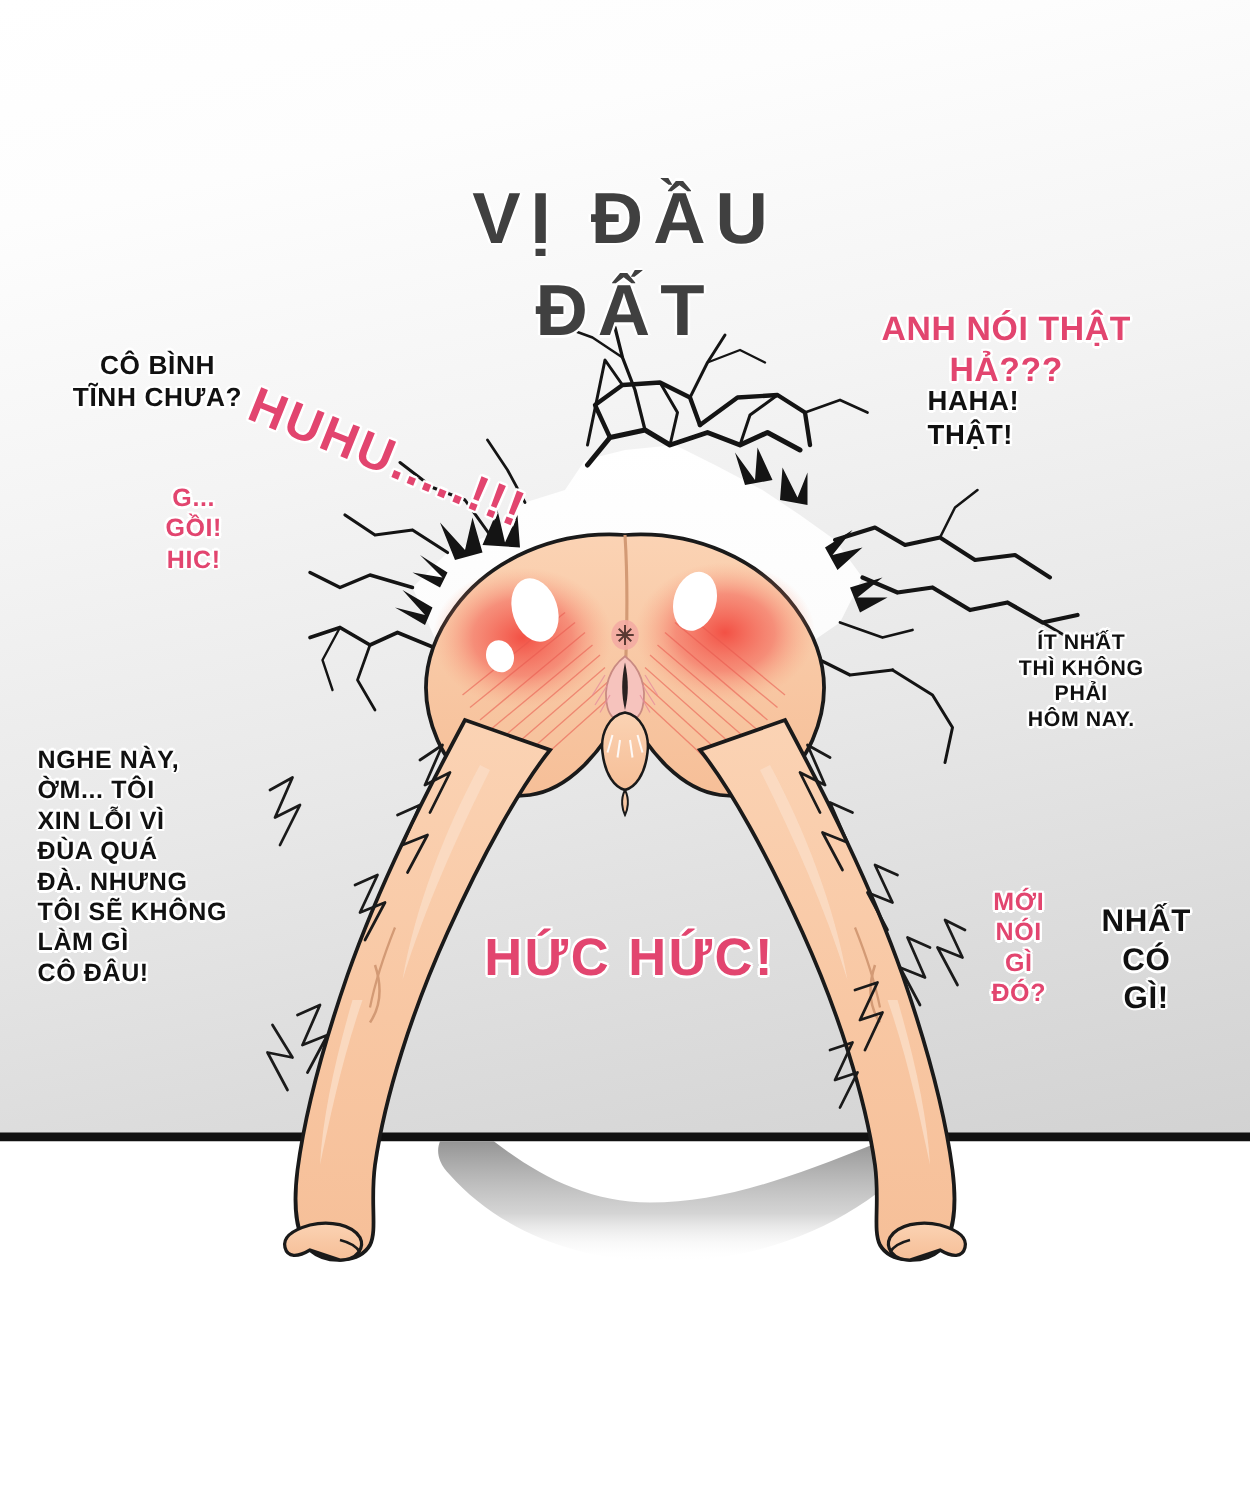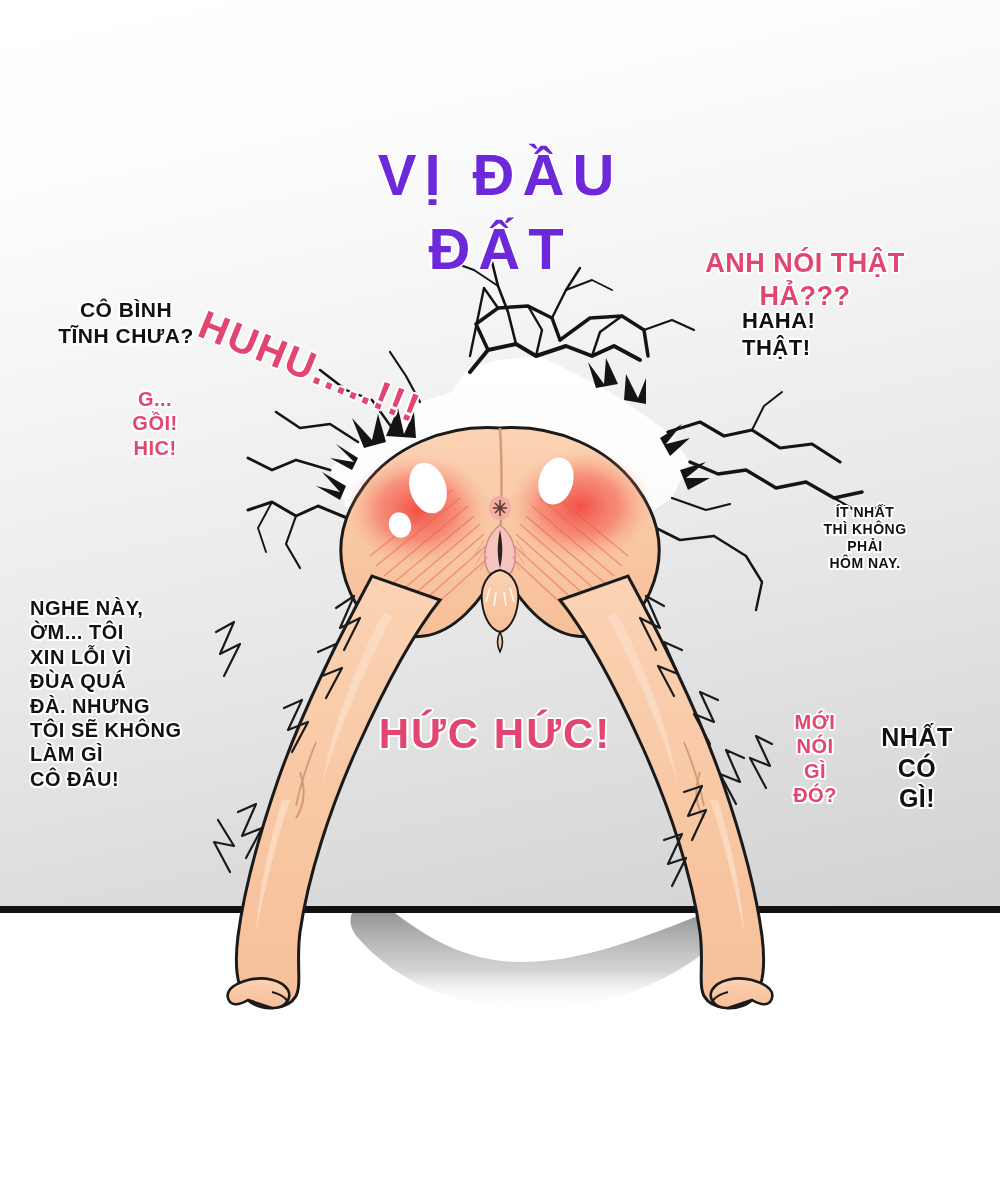--- a/index.html
+++ b/index.html
@@ -65,48 +65,48 @@
        2px 0 0 #fff, -2px 0 0 #fff, 0 2px 0 #fff, 0 -2px 0 #fff,
        1.5px 1.5px 0 #fff, -1.5px 1.5px 0 #fff, 1.5px -1.5px 0 #fff, -1.5px -1.5px 0 #fff;
   }
   .pnk {
     color: #e2456f;
     text-shadow:
        2px 0 0 #fff, -2px 0 0 #fff, 0 2px 0 #fff, 0 -2px 0 #fff,
        1.5px 1.5px 0 #fff, -1.5px 1.5px 0 #fff, 1.5px -1.5px 0 #fff, -1.5px -1.5px 0 #fff;
   }
   .blu {
-    color: #6d28d9;
+    color: #404040;
     text-shadow:
        2px 0 0 #fff, -2px 0 0 #fff, 0 2px 0 #fff, 0 -2px 0 #fff;
   }
   .ctr { text-align: center; }
 
   #title-main {
     left: 0; top: 138px; width: 1000px;
     text-align: center;
     font-size: 58px;
     font-weight: 700;
     letter-spacing: 8px;
     line-height: 1.28;
   }
-  #bubble-co-binh-tinh { left: 36px;  top: 280px; width: 180px; font-size: 21px; text-align: center; margin-top: 17px; }
+  #bubble-co-binh-tinh { left: 36px;  top: 280px; width: 180px; font-size: 21px; text-align: center; }
   #bubble-huhu {
     left: 210px; top: 300px; width: 230px;
     font-size: 40px; text-align: left;
     transform: rotate(22deg);
     transform-origin: left top;
     letter-spacing: 2px;
   }
   #bubble-goi-hic   { left: 100px; top: 387px; width: 110px; font-size: 20px; text-align: center; }
   #bubble-anh-noi   { left: 672px; top: 247px; width: 266px; font-size: 27px; text-align: center; }
   #bubble-haha      { left: 742px; top: 308px; width: 160px; font-size: 22px; }
-  #bubble-it-nhat   { left: 790px; top: 504px; width: 150px; font-size: 14px; text-align: center; }
+  #bubble-it-nhat   { left: 790px; top: 504px; width: 150px; font-size: 17px; text-align: center; }
   #bubble-nghe-nay  { left: 30px;  top: 596px; width: 190px; font-size: 20px; }
-  #bubble-huc-huc   { left: 370px; top: 708px; width: 250px; font-size: 42px; text-align: center; letter-spacing: 2px; }
+  #bubble-huc-huc   { left: 370px; top: 740px; width: 250px; font-size: 42px; text-align: right; letter-spacing: 2px; }
   #bubble-moi-noi   { left: 778px; top: 710px; width: 74px;  font-size: 20px; text-align: center; }
   #bubble-khong-co  { left: 858px; top: 722px; width: 118px; font-size: 25px; text-align: center; }
 </style>
 </head>
 <body>
 
 <div id="panel">
 
   <div class="wall"></div>
   <div class="floor"></div>

